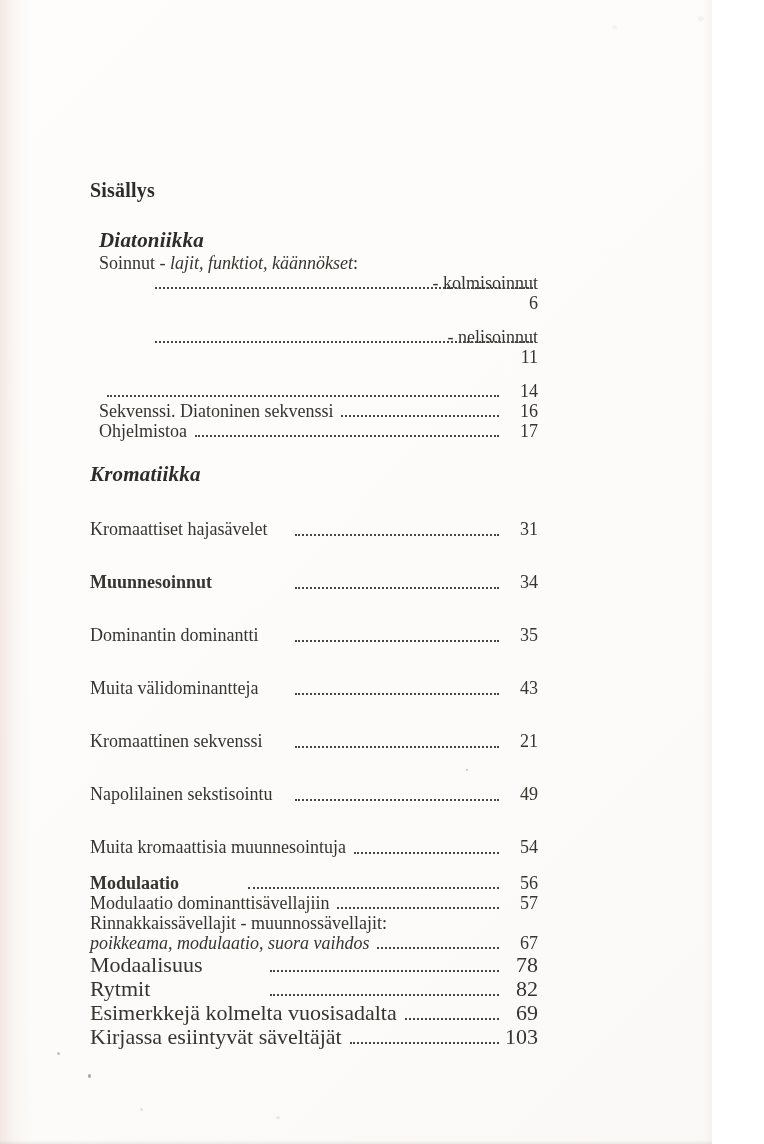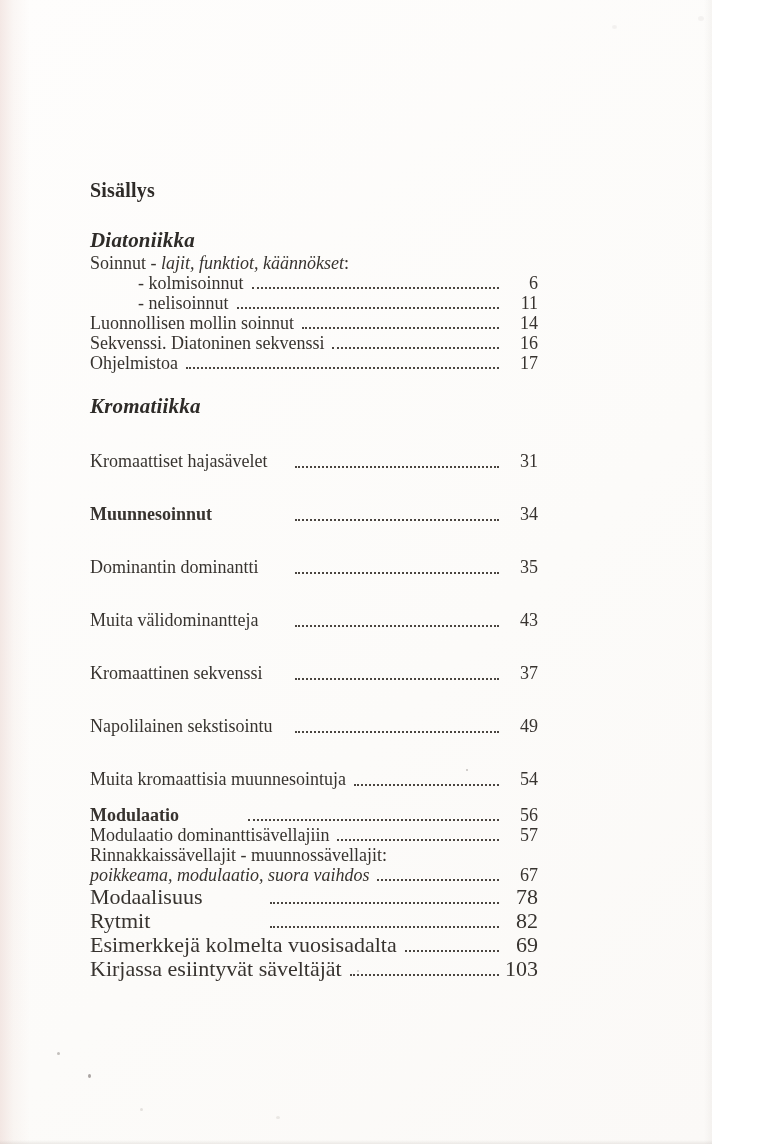--- a/index.html
+++ b/index.html
@@ -50,40 +50,40 @@
     line-height: 24px; margin: 18px 0 0 0;
     color: #2e2b28;
     letter-spacing: 0.3px;
   }
   .section-heading {
     font-size: 21px; font-weight: bold; font-style: italic;
     line-height: 26px;
     color: #2e2b28;
     letter-spacing: 0.2px;
   }
-  .toc-section.sec-0 { margin-top: 25px; }
+  .toc-section.sec-0 { margin-top: 25px; margin-left: 9px; }
   .toc-section.sec-1 { margin-top: 20px; }
   .toc-section.sec-2 { margin-top: 15px; }
   .toc-section.sec-3 { }
 
   .toc-row {
     display: flex;
     align-items: flex-end;
     font-size: 18px;
     line-height: 20px;
   }
   .sec-1 .toc-row { line-height: 21px; }
   .sec-3 .toc-row { font-size: 22px; line-height: 24px; }
 
   .label { flex: 0 1 auto; white-space: nowrap; }
   .sec-1 .label { min-width: 197px; margin-top: 32px; }
   .sec-2 .label { min-width: 150px; }
   .sec-3 .label { min-width: 172px; }
 
-  .row-indent { padding-left: 48px; }
+  .row-indent { padding-left: 48px; flex-direction: column; }
   .row-bold .label { font-weight: bold; }
   .row-italic .label { font-style: italic; }
   .part-italic { font-style: italic; }
 
   .dots { flex: 1 1 auto; position: relative; min-width: 18px; align-self: stretch; }
   .dots::after {
     content: "";
     position: absolute; left: 8px; right: 5px; bottom: 4px;
     border-bottom: 2px dotted #4a4540;
   }
@@ -114,21 +114,20 @@
             <span class="label">- kolmisoinnut</span>
             <span class="dots"></span>
             <span class="num">6</span>
           </div>
           <div class="toc-row row-indent">
             <span class="label">- nelisoinnut</span>
             <span class="dots"></span>
             <span class="num">11</span>
           </div>
           <div class="toc-row">
-            <span class="label">Luonnollisen mollin soinnut</span>
             <span class="dots"></span>
             <span class="num">14</span>
           </div>
           <div class="toc-row">
             <span class="label">Sekvenssi. Diatoninen sekvenssi</span>
             <span class="dots"></span>
             <span class="num">16</span>
           </div>
           <div class="toc-row">
             <span class="label">Ohjelmistoa</span>
@@ -154,21 +153,21 @@
             <span class="num">35</span>
           </div>
           <div class="toc-row">
             <span class="label">Muita välidominantteja</span>
             <span class="dots"></span>
             <span class="num">43</span>
           </div>
           <div class="toc-row">
             <span class="label">Kromaattinen sekvenssi</span>
             <span class="dots"></span>
-            <span class="num">37</span>
+            <span class="num">21</span>
           </div>
           <div class="toc-row">
             <span class="label">Napolilainen sekstisointu</span>
             <span class="dots"></span>
             <span class="num">49</span>
           </div>
           <div class="toc-row">
             <span class="label">Muita kromaattisia muunnesointuja</span>
             <span class="dots"></span>
             <span class="num">54</span>

